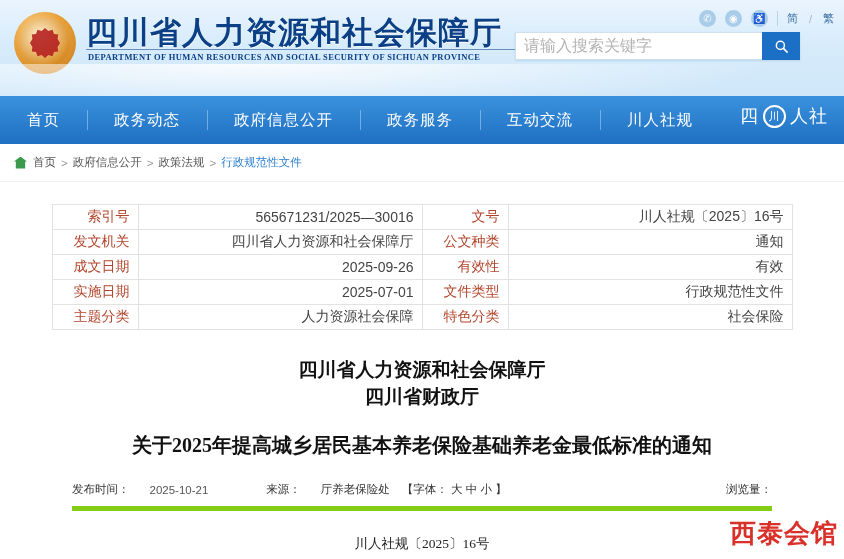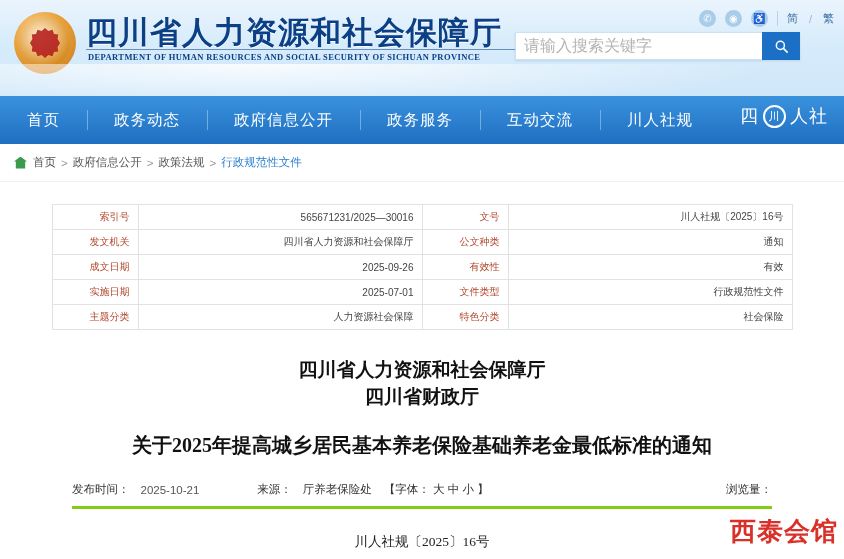--- a/index.html
+++ b/index.html
@@ -172,21 +172,21 @@
   .main {
     padding: 22px 0 0 0;
     background: #ffffff;
     position: relative;
   }
   .meta-table {
     width: 740px;
     margin: 0 auto;
     border-collapse: collapse;
     table-layout: fixed;
-    font-size: 10px;
+    font-size: 14px;
     color: #333;
   }
   .meta-table td {
     border: 1px solid #e2e2e2;
     height: 25px;
     padding: 0 8px;
     vertical-align: middle;
     white-space: nowrap;
     overflow: hidden;
     text-overflow: ellipsis;
@@ -214,25 +214,25 @@
   }
   .doc-title .l3 {
     font-size: 20px; font-weight: bold; line-height: 34px; margin-top: 18px;
   }
 
   .pubinfo {
     width: 700px; margin: 20px auto 0;
     display: flex; align-items: center;
     font-size: 11.5px; color: #555;
     padding-bottom: 9px;
-    border-bottom: 3px solid #84cc16;
+    border-bottom: 5px solid #84cc16;
   }
   .pubinfo .blk { display: flex; align-items: center; }
   .pubinfo .lab { color: #333; }
-  .pubinfo .v { color: #555; margin-left: 11px; }
+  .pubinfo .v { color: #555; margin-left: 20px; }
   .pubinfo .sp1 { width: 58px; }
   .pubinfo .src-v { color: #333; }
   .pubinfo .fsize { margin-left: 12px; color: #333; }
   .pubinfo .fsize span { cursor: pointer; }
   .pubinfo .views { margin-left: auto; color: #333; }
 
   .docnum {
     width: 700px; margin: 24px auto 0;
     text-align: center;
     font-family: "Liberation Serif", serif;

